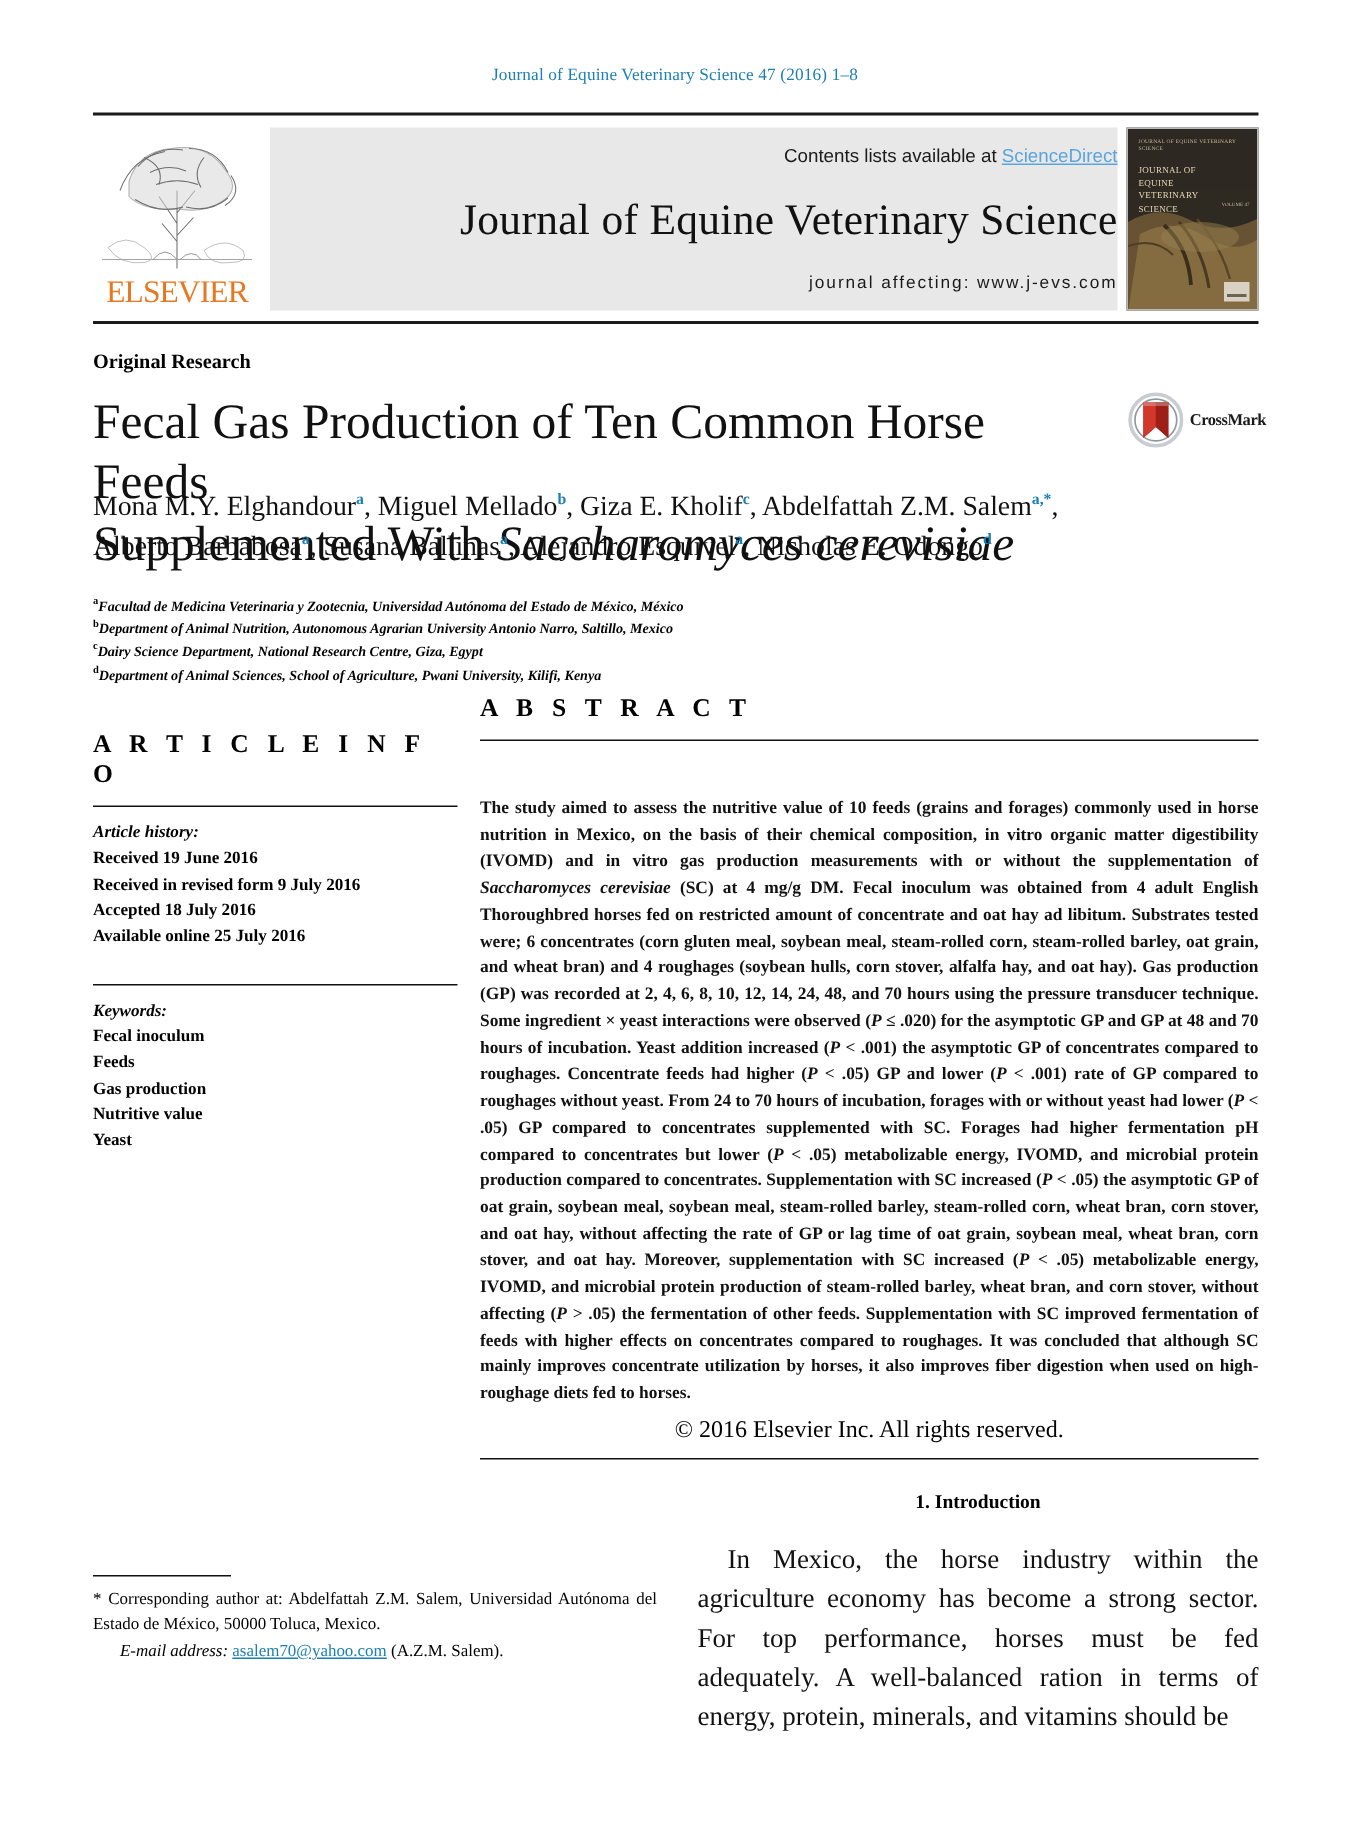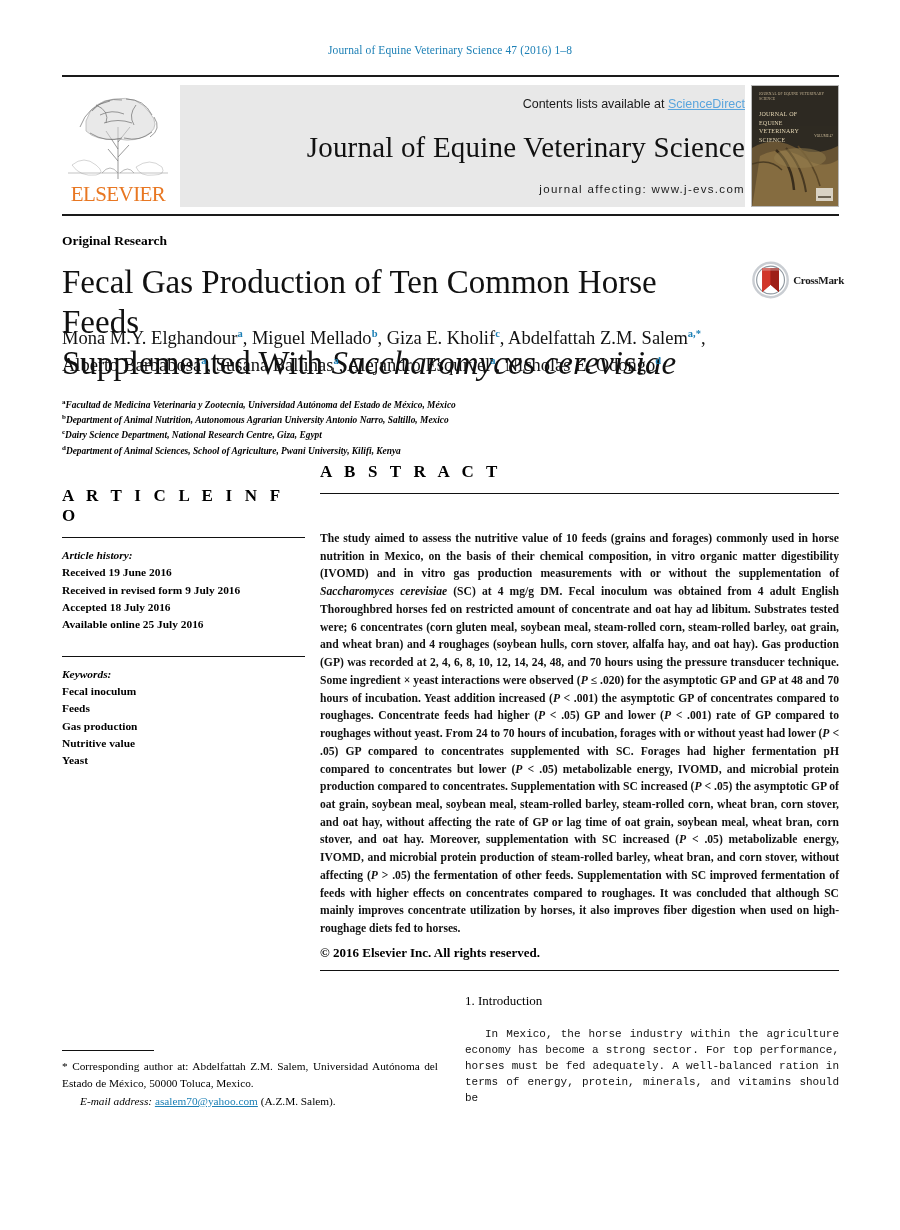--- a/index.html
+++ b/index.html
@@ -268,48 +268,49 @@
     line-height: 1.53;
     text-align: justify;
     font-family: "Liberation Serif", serif;
     font-weight: bold;
     color: #111;
     margin-top: 36px;
   }
   .abstract-body .ital { font-style: italic; }
   .copyright-line {
     margin-top: 7px;
-    text-align: left;
-    font-size: 13px;
-    font-weight: bold;
+    text-align: center;
+    font-size: 16px;
+    font-weight: normal;
     font-family: "Liberation Serif", serif;
   }
   .abstract-bottom-rule {
     border-top: 1.6px solid #111;
     margin-top: 9px;
   }
 
   
   .intro {
     position: absolute;
     top: 993px;
     left: 465px;
     width: 374px;
   }
   .intro-heading {
     font-size: 13px;
-    font-weight: normal;
+    font-weight: bold;
     font-family: "Liberation Serif", serif;
     margin-bottom: 17px;
+    text-align: center;
   }
   .intro-para {
-    font-size: 11px;
+    font-size: 18px;
     line-height: 1.46;
     text-align: justify;
-    font-family: Liberation Mono, monospace;
+    font-family: Liberation Serif, serif;
     text-indent: 20px;
     color: #111;
   }
 
   
   .footnote {
     position: absolute;
     top: 1050px;
     left: 62px;
     width: 376px;

